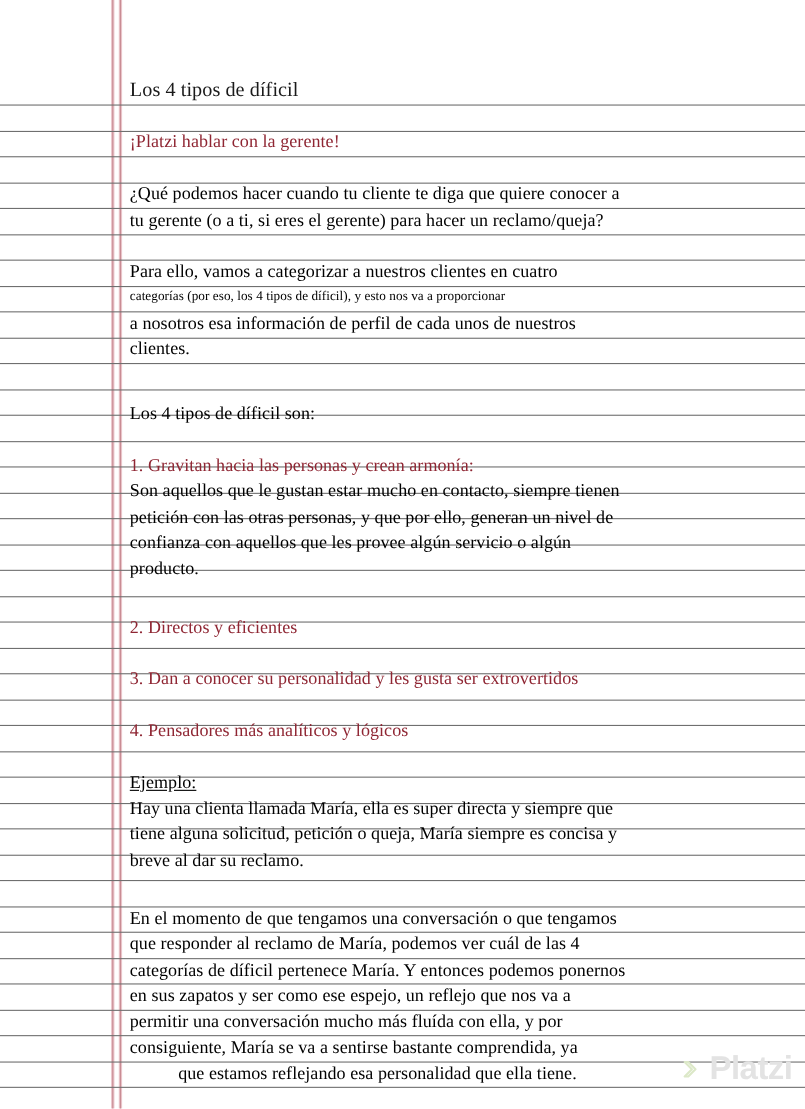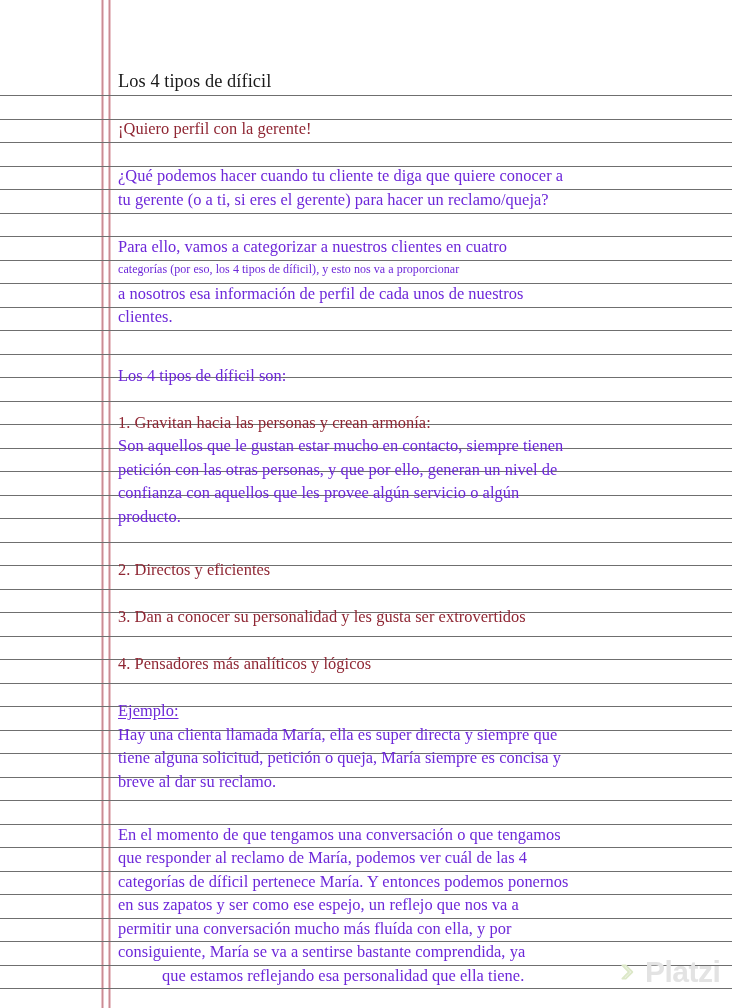--- a/index.html
+++ b/index.html
@@ -60,21 +60,21 @@
     height: 1008px;
   }
 
   .ln {
     position: absolute;
     left: 118px;
     width: 614px;
     height: 23.5px;
     line-height: 23.5px;
     font-size: 16.4px;
-    color: #6d28d9;
+    color: #000000;
     white-space: nowrap;
     letter-spacing: 0.05px;
   }
 
   .ln.red   { color: #8f2633; }
   .ln.title { font-size: 18.4px; color: #1a1a1a; }
   .ln.under .u {
     text-decoration: underline;
     text-underline-offset: 2px;
   }
@@ -150,21 +150,21 @@
       <div class="rule" style="top: 870.5px;"></div>
       <div class="rule" style="top: 894px;"></div>
       <div class="rule" style="top: 917.5px;"></div>
       <div class="rule" style="top: 941px;"></div>
       <div class="rule" style="top: 964.5px;"></div>
       <div class="rule" style="top: 988px;"></div>
     </div>
 
   <div id="content">
       <div class="ln title" style="top: 70px;">Los 4 tipos de díficil</div>
-      <div class="ln red" style="top: 117px;">¡Quiero perfil con la gerente!</div>
+      <div class="ln red" style="top: 117px;">¡Platzi hablar con la gerente!</div>
       <div class="ln" style="top: 164px;">¿Qué podemos hacer cuando tu cliente te diga que quiere conocer a</div>
       <div class="ln" style="top: 188px;">tu gerente (o a ti, si eres el gerente) para hacer un reclamo/queja?</div>
       <div class="ln" style="top: 235px;">Para ello, vamos a categorizar a nuestros clientes en cuatro</div>
       <div class="ln tight" style="top: 258px;">categorías (por eso, los 4 tipos de díficil), y esto nos va a proporcionar</div>
       <div class="ln" style="top: 282px;">a nosotros esa información de perfil de cada unos de nuestros</div>
       <div class="ln" style="top: 305px;">clientes.</div>
       <div class="ln" style="top: 364px;">Los 4 tipos de díficil son:</div>
       <div class="ln red" style="top: 411px;">1. Gravitan hacia las personas y crean armonía:</div>
       <div class="ln" style="top: 434px;">Son aquellos que le gustan estar mucho en contacto, siempre tienen</div>
       <div class="ln" style="top: 458px;">petición con las otras personas, y que por ello, generan un nivel de</div>

